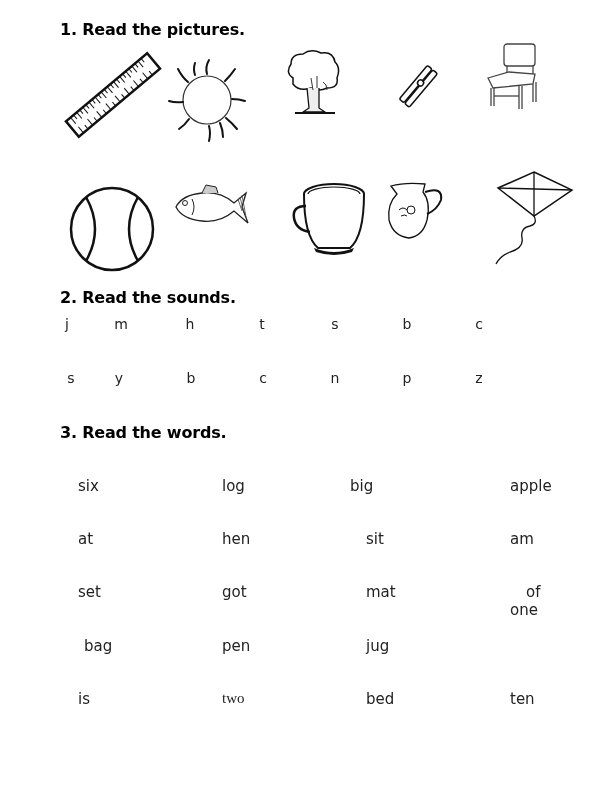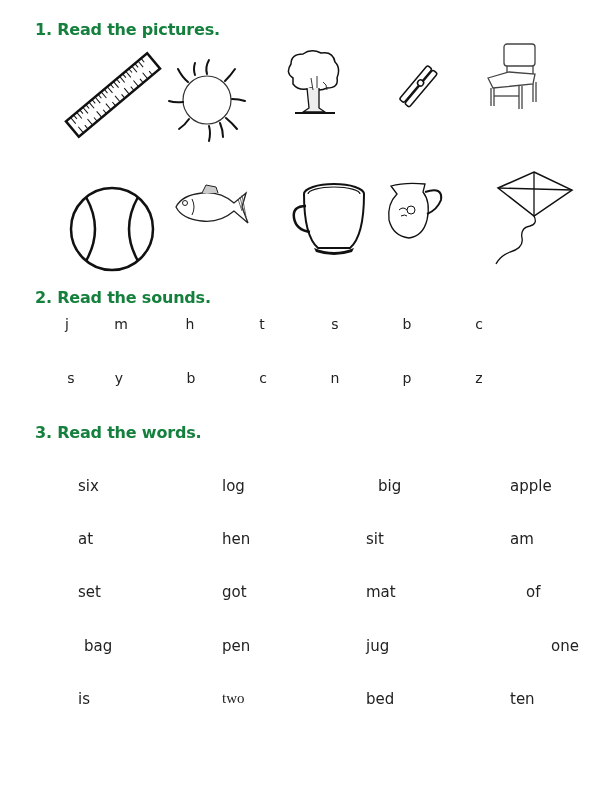--- a/index.html
+++ b/index.html
@@ -1,22 +1,22 @@
 <!DOCTYPE html>
 <html><head>
   <meta charset="utf-8">
   <style>
     html, body { margin: 0; padding: 0; background: #ffffff; }
     body {
       width: 612px; height: 792px; position: relative; overflow: hidden;
       font-family: "DejaVu Sans", sans-serif; color: #111;
     }
     .heading {
-      position: absolute; left: 35px; font-weight: bold; font-size: 16px;
-      letter-spacing: -0.2px; color: #15803d;
+      position: absolute; left: 60px; font-weight: bold; font-size: 16px;
+      letter-spacing: -0.2px; color: #000000;
     }
     .pic { position: absolute; }
     .pic svg { display: block; }
     .sound {
       position: absolute; font-size: 14px; color: #222;
       width: 20px; text-align: center;
     }
     .word {
       position: absolute; font-size: 15px; color: #222;
     }
@@ -196,34 +196,34 @@
 <div class="sound" style="left:181px; top:370px;">b</div>
 <div class="sound" style="left:253px; top:370px;">c</div>
 <div class="sound" style="left:325px; top:370px;">n</div>
 <div class="sound" style="left:397px; top:370px;">p</div>
 <div class="sound" style="left:469px; top:370px;">z</div>
 
 <div class="heading" style="top:423px;">3. Read the words.</div>
 
 <div class="word" style="left:78px; top:477px;">six</div>
 <div class="word" style="left:222px; top:477px;">log</div>
-<div class="word" style="left:378px; top:477px;">big</div>
+<div class="word" style="left:350px; top:477px;">big</div>
 <div class="word" style="left:510px; top:477px;">apple</div>
 
 <div class="word" style="left:78px; top:530px;">at</div>
 <div class="word" style="left:222px; top:530px;">hen</div>
 <div class="word" style="left:366px; top:530px;">sit</div>
 <div class="word" style="left:510px; top:530px;">am</div>
 
 <div class="word" style="left:78px; top:583px;">set</div>
 <div class="word" style="left:222px; top:583px;">got</div>
 <div class="word" style="left:366px; top:583px;">mat</div>
 <div class="word" style="left:510px; top:583px;margin-left:16px;">of</div>
 
 <div class="word" style="left:84px; top:637px;">bag</div>
 <div class="word" style="left:222px; top:637px;">pen</div>
 <div class="word" style="left:366px; top:637px;text-align:center;">jug</div>
-<div class="word" style="left:510px; top:637px;margin-left:41px;">one</div>
+<div class="word" style="left:510px; top:601px;">one</div>
 
 <div class="word" style="left:78px; top:690px;">is</div>
 <div class="word" style="left:222px; top:690px;font-family:Liberation Serif, serif;">two</div>
 <div class="word" style="left:366px; top:690px;">bed</div>
 <div class="word" style="left:510px; top:690px;">ten</div>
 
 </body></html>

